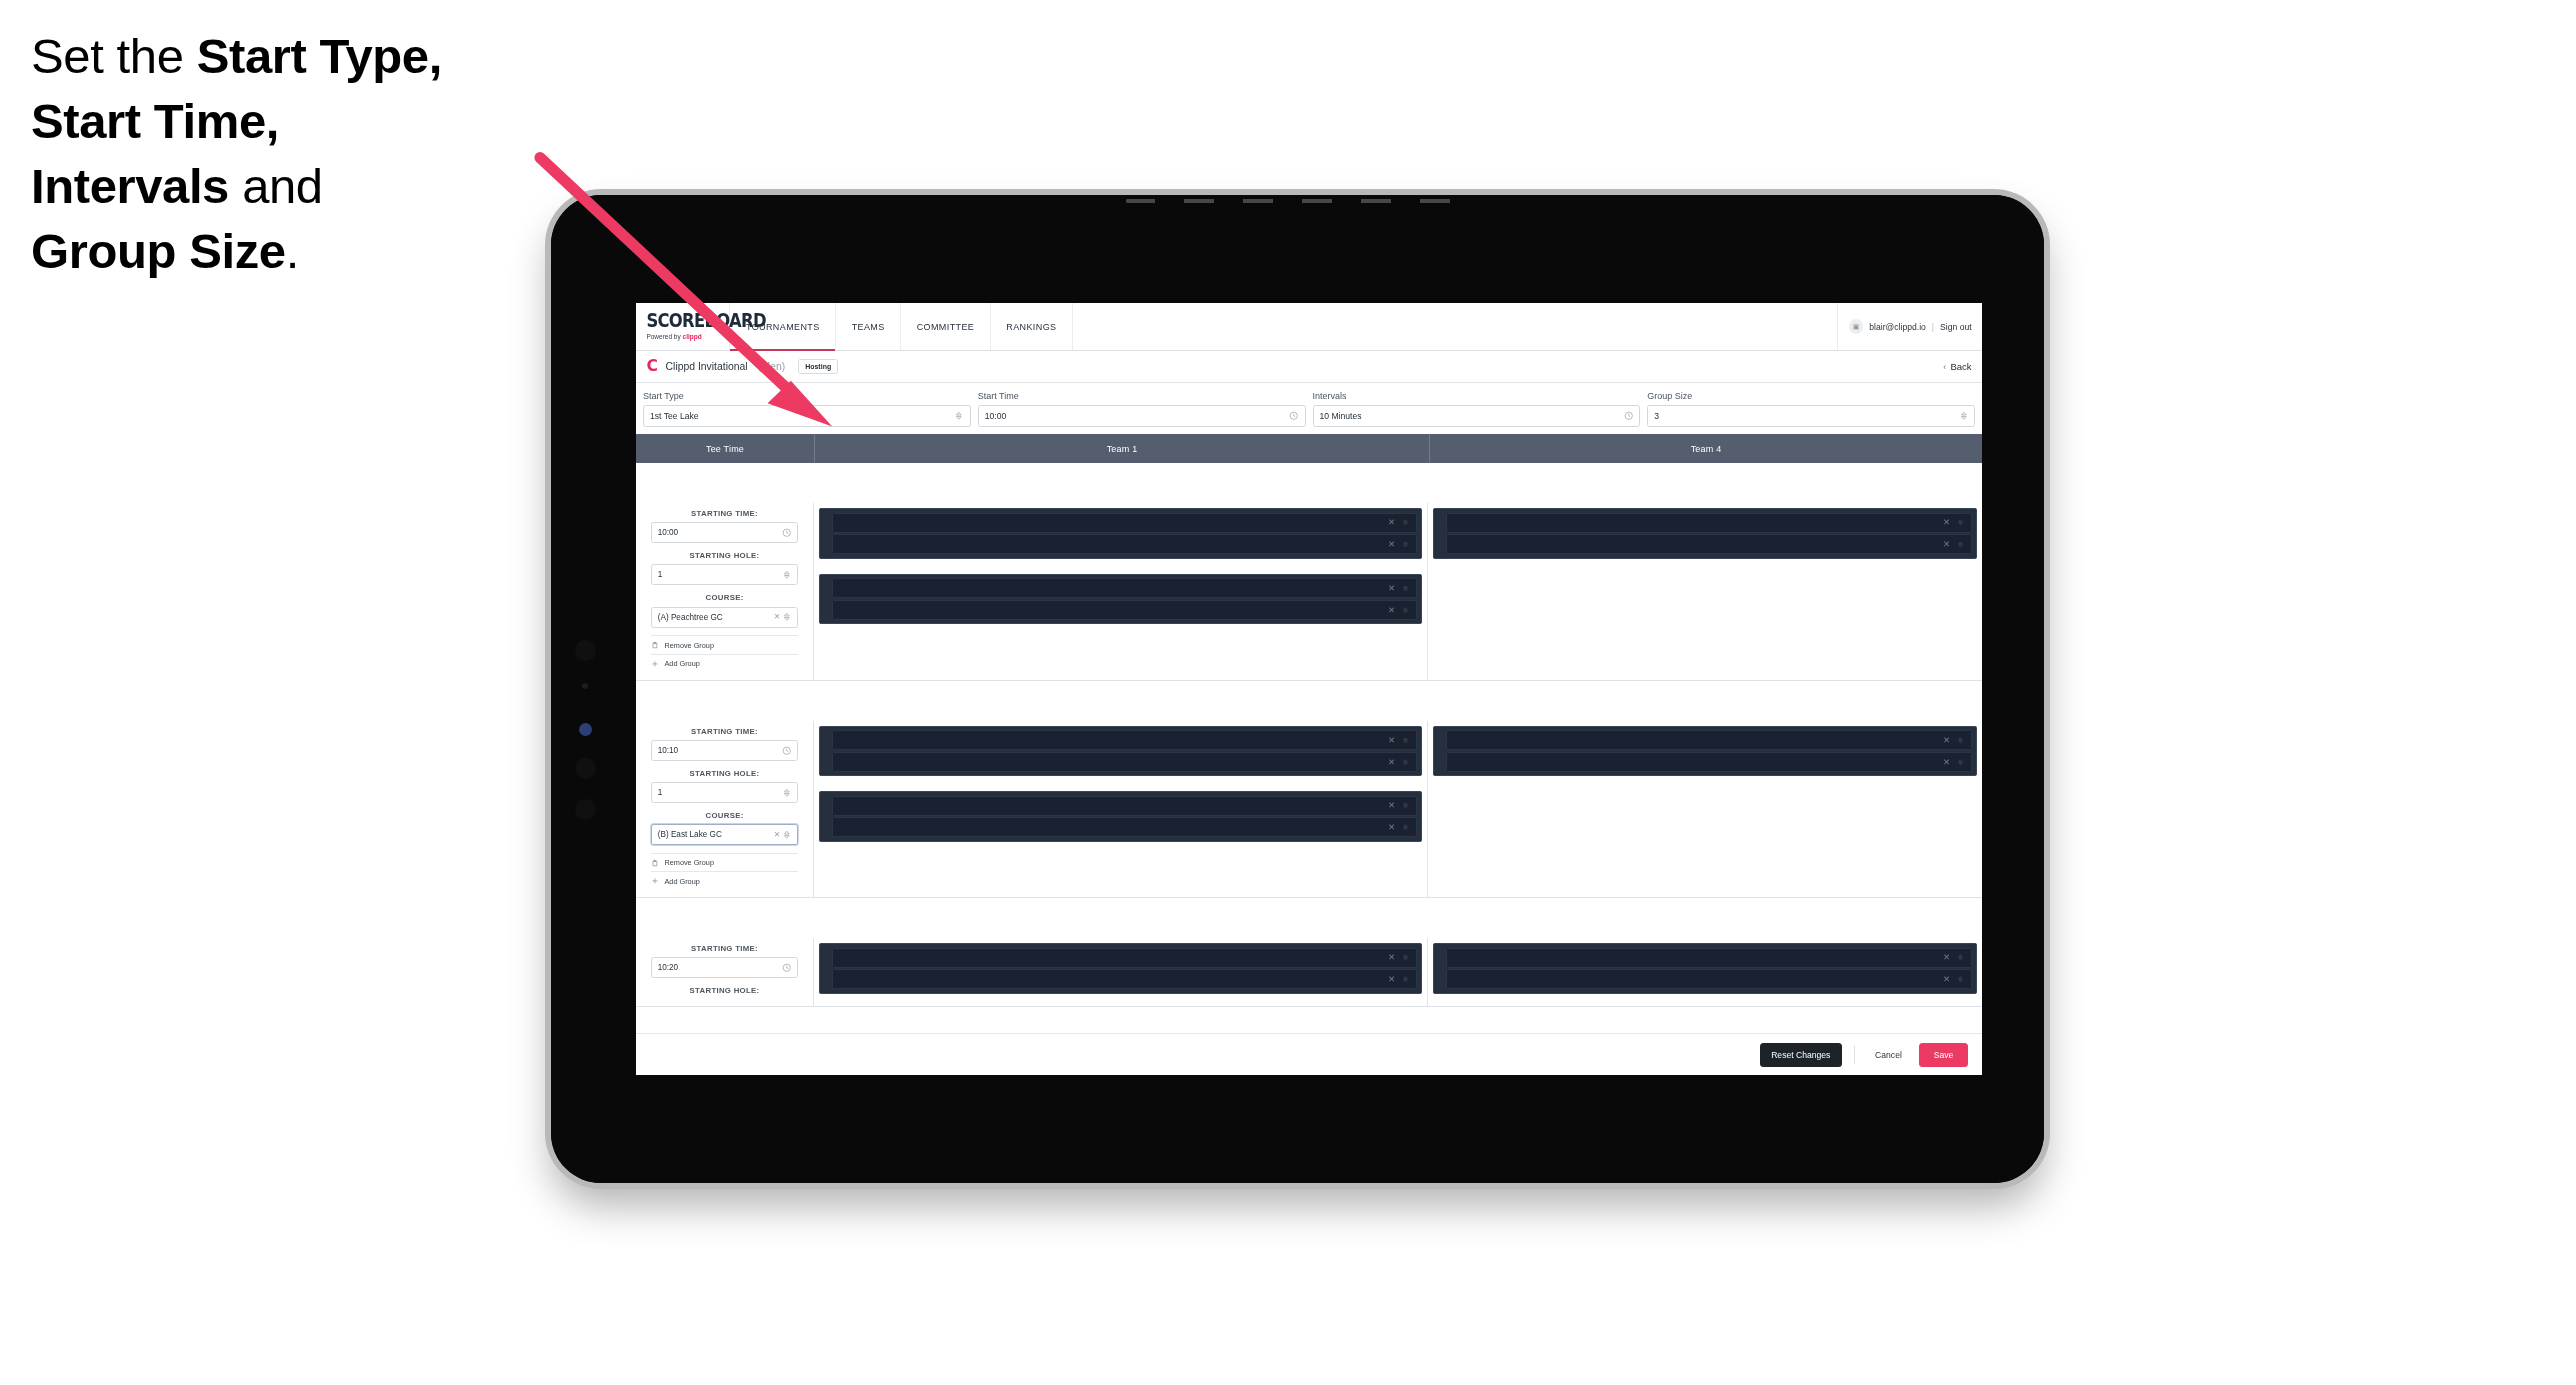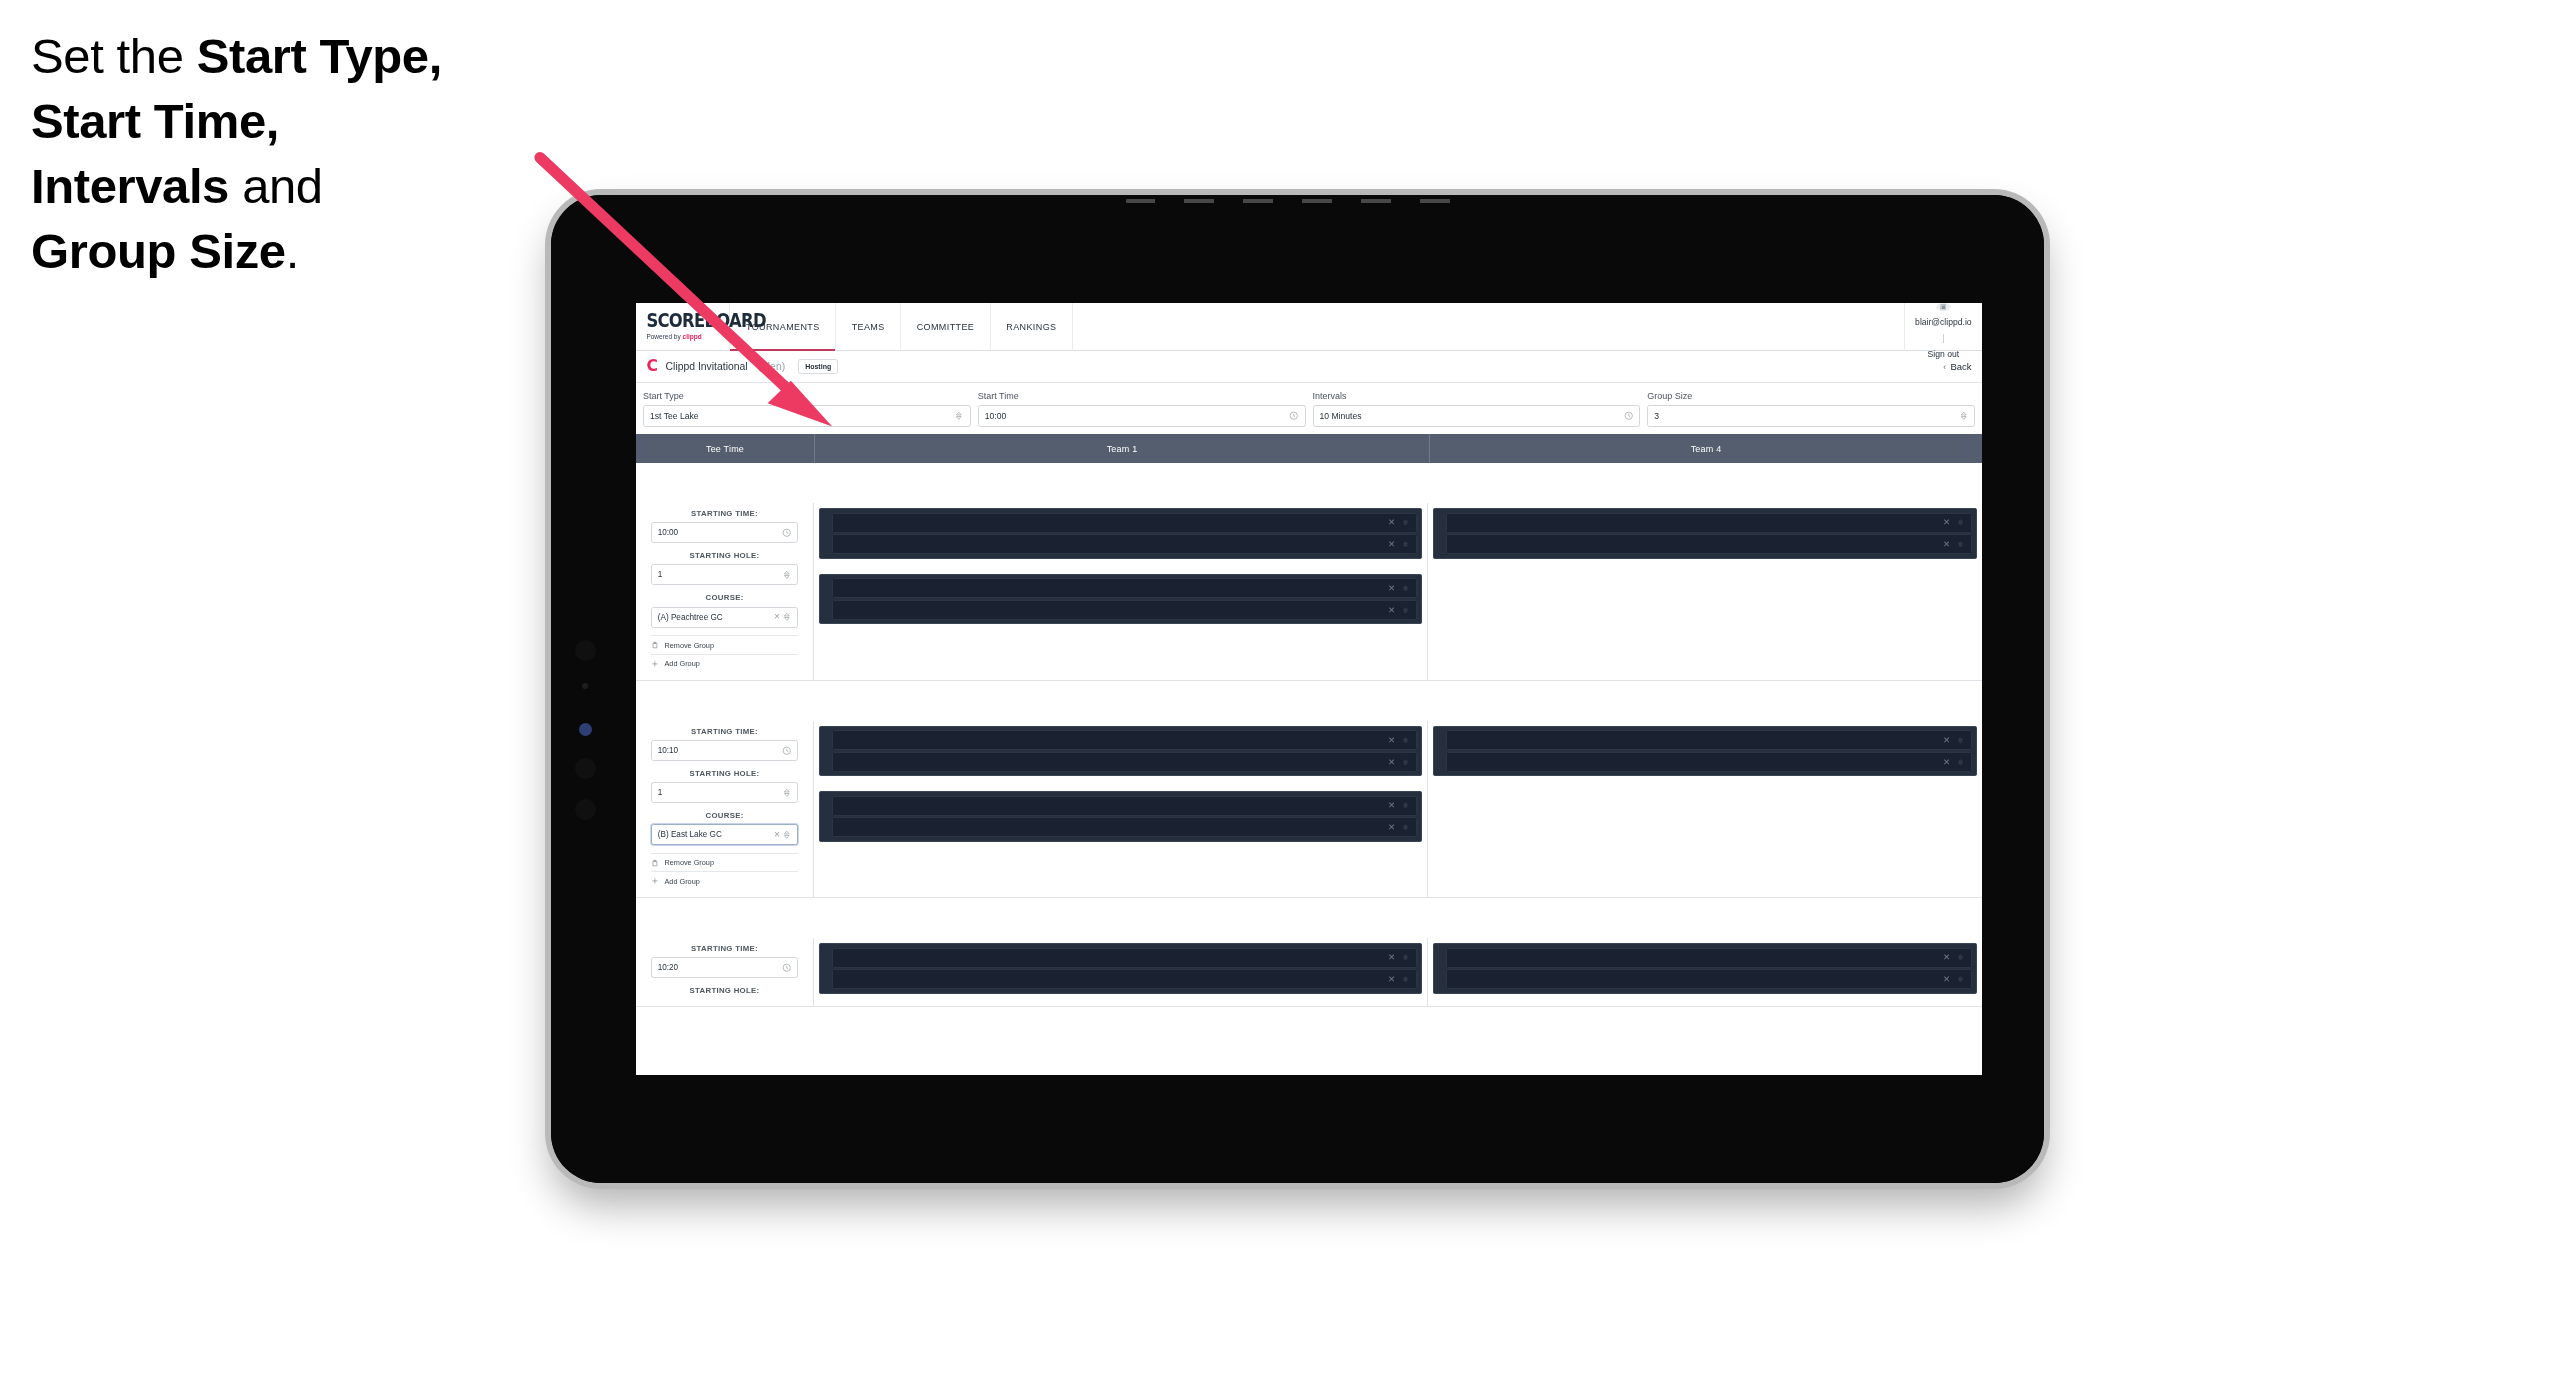--- a/index.html
+++ b/index.html
@@ -65,21 +65,21 @@
   .navitems{display:flex;align-items:stretch;}
   .navitem{
     display:flex;align-items:center;padding:0 15.5px;
     font-size:9px;letter-spacing:0.4px;color:#26313c;
     border-right:0.9px solid #ebedef;position:relative;cursor:pointer;
   }
   .navitem.active::after{
     content:"";position:absolute;left:0;right:0;bottom:-0.9px;height:2.2px;background:#c0395c;
   }
   .nav-spacer{flex:1;border-right:0.9px solid #ebedef;}
-  .userbox{display:flex;align-items:center;gap:6px;padding:0 10.4px;font-size:8.6px;color:#2b3640;flex-direction:column;}
+  .userbox{display:flex;align-items:center;gap:6px;padding:0 10.4px;font-size:8.6px;color:#2b3640;}
   .avatar{
     width:14.7px;height:14.7px;border-radius:50%;background:#eceef0;
     display:flex;align-items:center;justify-content:center;font-size:7px;color:#8d949c;
   }
   .sep{color:#b9bfc5;}
   .signout{color:#26313c;cursor:pointer;}
 
   
   .crumbbar{
     height:31px;background:#fff;border-bottom:0.9px solid #e2e5e8;
@@ -509,20 +509,26 @@
                   <svg class="st" viewBox="0 0 12 12">
                     <path d="M6 1.5 L9 5 H3 Z M6 10.5 L9 7 H3 Z" fill="none" stroke="#6e7885" stroke-width="1"></path>
                   </svg>
                 </div>
             </div>
           </div>
         </div>
 
       </div>
 
+      <div class="footer">
+        <div class="btn-reset">Reset Changes</div>
+        <div class="vdiv"></div>
+        <div class="btn-cancel">Cancel</div>
+        <div class="btn-save">Save</div>
+      </div>
 
     </div>
   </div>
 </div>
 
 <svg class="arrow" viewBox="0 0 420 400">
   <path d="M36 33 L330 308" stroke="#ec3a62" stroke-width="13" stroke-linecap="round" fill="none"></path>
   <path d="M375 345 L300 318 L327 292 Z" fill="#ec3a62"></path>
 </svg>
 

